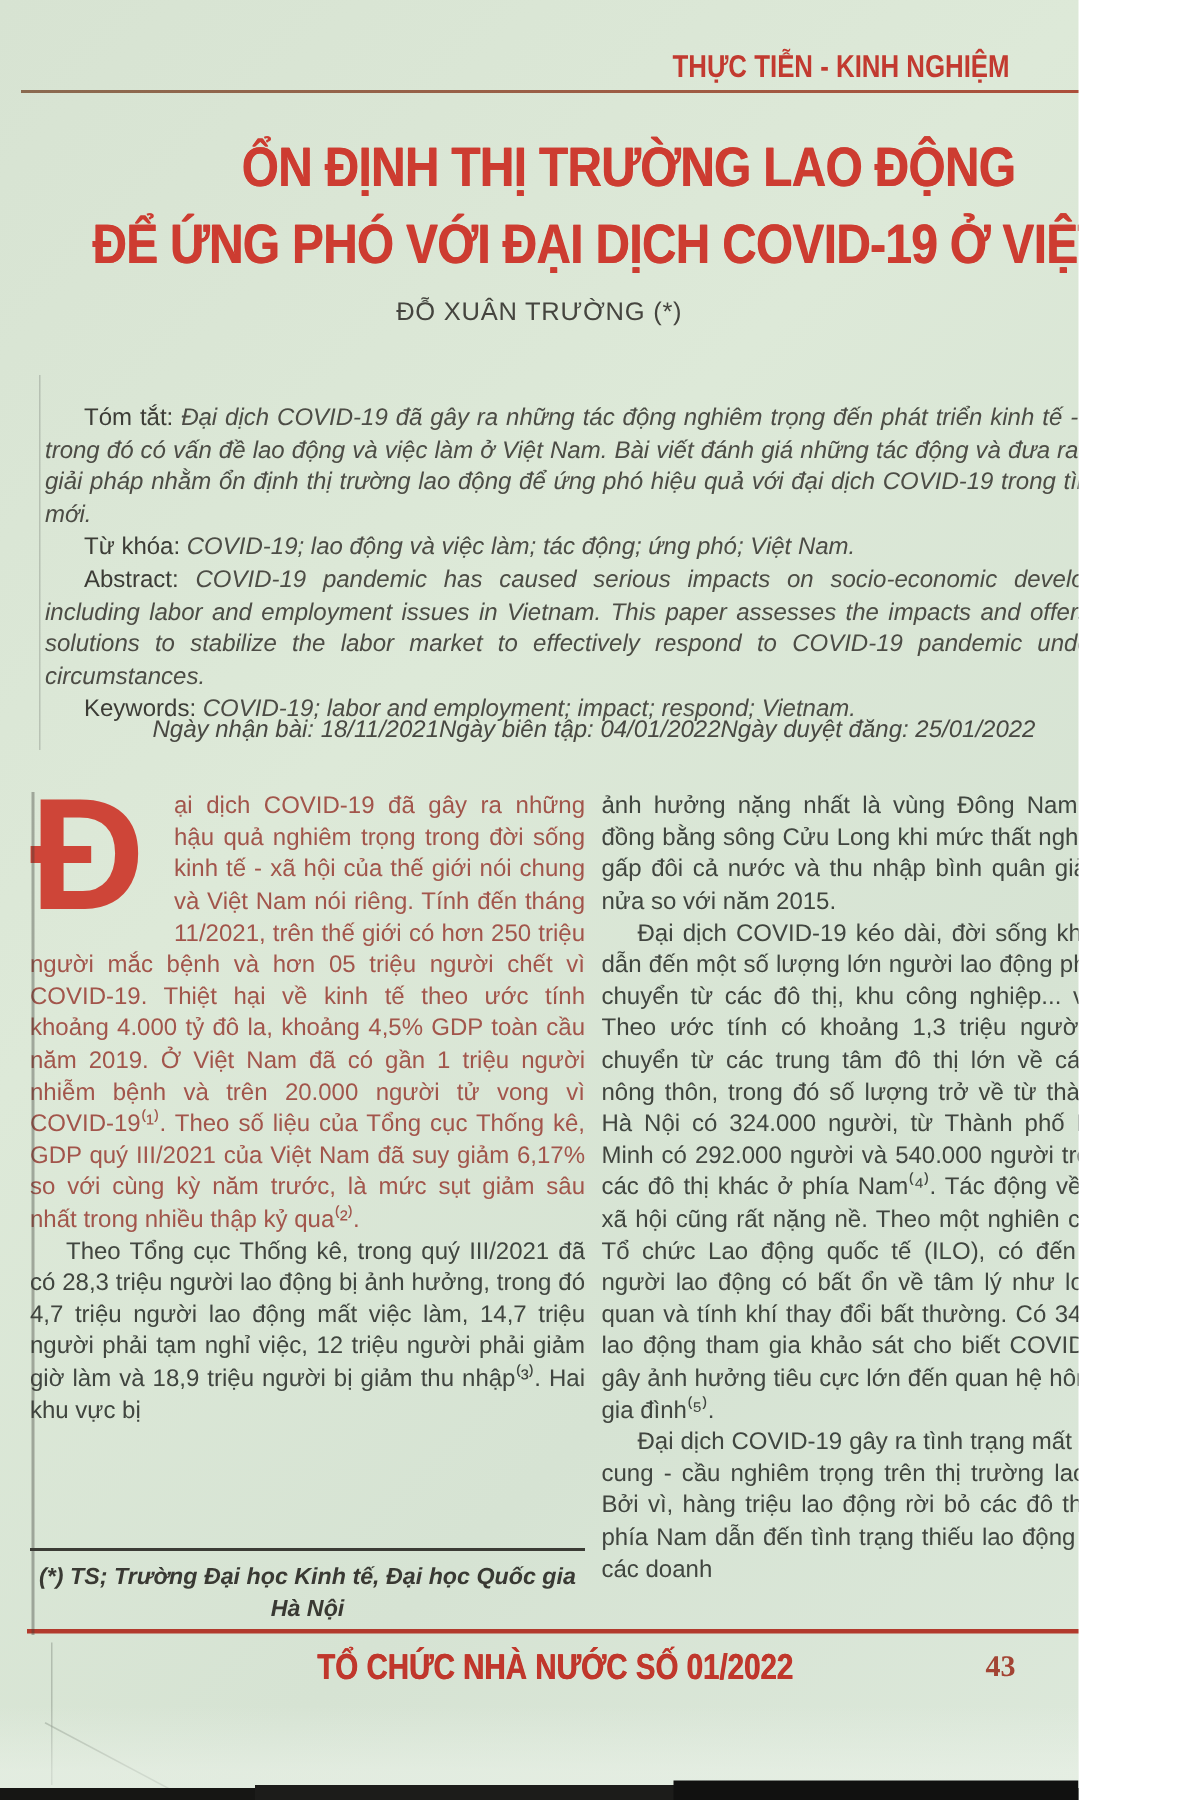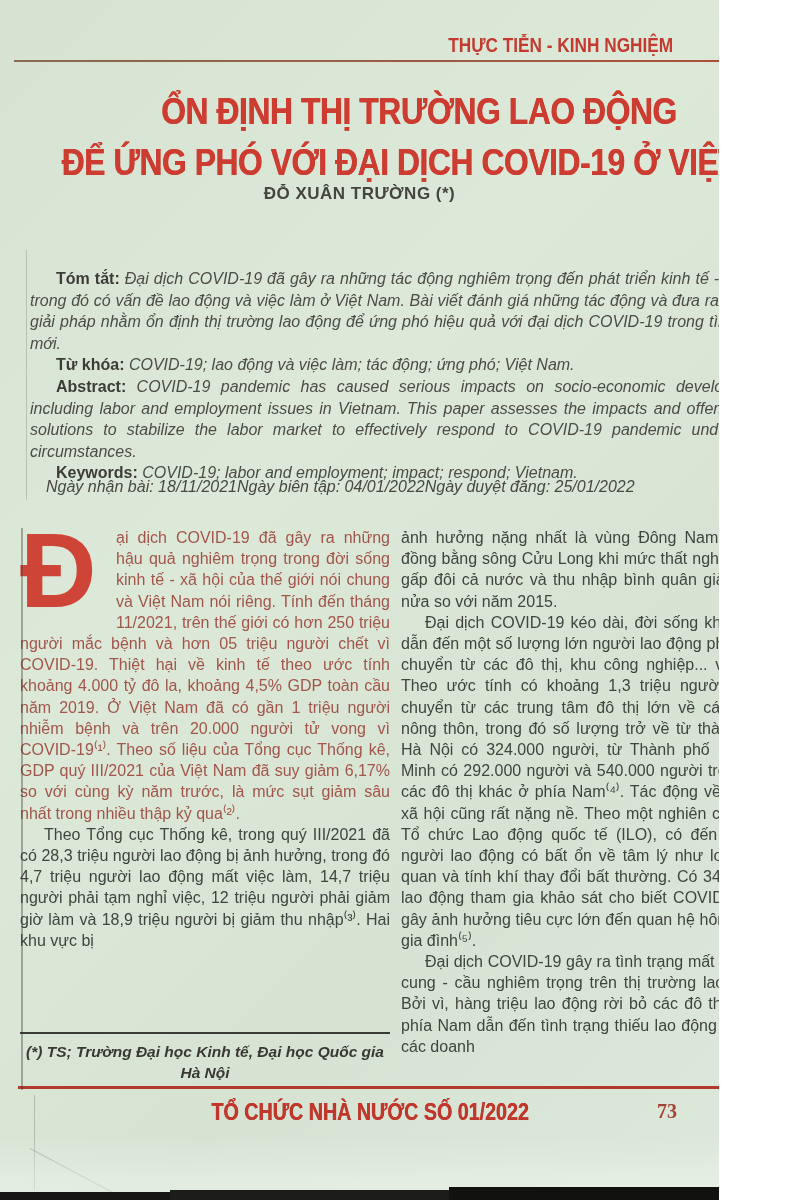--- a/index.html
+++ b/index.html
@@ -18,29 +18,29 @@
     transform:scaleX(0.82);transform-origin:right center;
     letter-spacing:0px;white-space:nowrap;
   }
   .top-rule{position:absolute;top:60px;left:14px;width:787px;height:2px;
     background:linear-gradient(90deg,#8a6a50,#a05a42 60%,#b04a38);}
   
   .title-block{position:absolute;top:86px;left:0;width:100%;text-align:right;color:#cd3c31;}
   .title-line{display:inline-block;font-weight:bold;font-size:37px;line-height:51px;
     letter-spacing:-0.5px;transform:scaleX(0.86);transform-origin:center;white-space:nowrap;
     text-shadow:0.5px 0 0 #cd3c31;}
-  .author{position:absolute;top:184px;left:0;width:100%;text-align:center;
-    font-weight:bold;font-size:17px;color:#45453f;letter-spacing:0.5px;}
+  .author{position:absolute;top:198px;left:0;width:100%;text-align:center;
+    font-weight:normal;font-size:17px;color:#45453f;letter-spacing:0.5px;}
   
   .abstract{position:absolute;top:268px;left:30px;width:742px;
     font-size:16px;line-height:21.6px;color:#4c4c45;text-align:justify;}
   .abstract p{margin:0;text-indent:26px;font-style:italic;}
-  .abstract .lbl{font-style:normal;font-weight:bold;color:#3c3c36;}
+  .abstract .lbl{font-style:normal;font-weight:normal;color:#3c3c36;}
   .dates{position:absolute;top:478px;left:46px;width:700px;display:flex;
-    justify-content:flex-start;font-style:italic;font-size:16px;color:#484842;white-space:nowrap;}
+    justify-content:center;font-style:italic;font-size:16px;color:#484842;white-space:nowrap;}
   
   .body-cols{position:absolute;top:527px;left:20px;width:751px;height:556px;
     display:flex;gap:11px;font-size:16px;line-height:21.2px;text-align:justify;}
   .col{flex:1;display:flex;flex-direction:column;overflow:hidden;}
   .col p{margin:0;}
   .red-ink{color:#a2554b;}
   .dropcap{float:left;width:92px;height:83px;color:#ce4538;font-weight:bold;
     font-size:106px;line-height:80px;margin:3px 4px 0 0;text-align:left;}
   .heading{font-weight:bold;color:#2e2e29;text-indent:24px;margin-top:1px !important;}
   .indent{text-indent:24px;}
@@ -106,21 +106,21 @@
     </div>
     <div class="col">
       <p>ảnh hưởng nặng nhất là vùng Đông Nam Bộ và đồng bằng sông Cửu Long khi mức thất nghiệp cao gấp đôi cả nước và thu nhập bình quân giảm một nửa so với năm 2015.</p>
       <p class="indent">Đại dịch COVID-19 kéo dài, đời sống khó khăn dẫn đến một số lượng lớn người lao động phải dịch chuyển từ các đô thị, khu công nghiệp... về quê. Theo ước tính có khoảng 1,3 triệu người đã di chuyển từ các trung tâm đô thị lớn về các vùng nông thôn, trong đó số lượng trở về từ thành phố Hà Nội có 324.000 người, từ Thành phố Hồ Chí Minh có 292.000 người và 540.000 người trở về từ các đô thị khác ở phía Nam⁽⁴⁾. Tác động về tâm lý xã hội cũng rất nặng nề. Theo một nghiên cứu của Tổ chức Lao động quốc tế (ILO), có đến 86,9% người lao động có bất ổn về tâm lý như lo âu, bi quan và tính khí thay đổi bất thường. Có 34,2% số lao động tham gia khảo sát cho biết COVID-19 đã gây ảnh hưởng tiêu cực lớn đến quan hệ hôn nhân, gia đình⁽⁵⁾.</p>
       <p class="indent">Đại dịch COVID-19 gây ra tình trạng mất cân đối cung - cầu nghiêm trọng trên thị trường lao động. Bởi vì, hàng triệu lao động rời bỏ các đô thị lớn ở phía Nam dẫn đến tình trạng thiếu lao động đối với các doanh</p>
     </div>
   </div>
 
   <div class="footer-rule"></div>
   <div class="footer-journal">TỔ CHỨC NHÀ NƯỚC SỐ 01/2022</div>
-  <div class="footer-page">73</div>
+  <div class="footer-page">43</div>
 
   <div class="crease-right"></div>
   <div class="crease-left-body"></div>
   <div class="crease-left-abs"></div>
   <div class="crease-left-foot"></div>
   <div class="crease-diag"></div>
   <div class="bottom-light"></div>
   <div class="scan-band"></div>
   <div class="scan-band-mid"></div>
   <div class="scan-band-right"></div>

